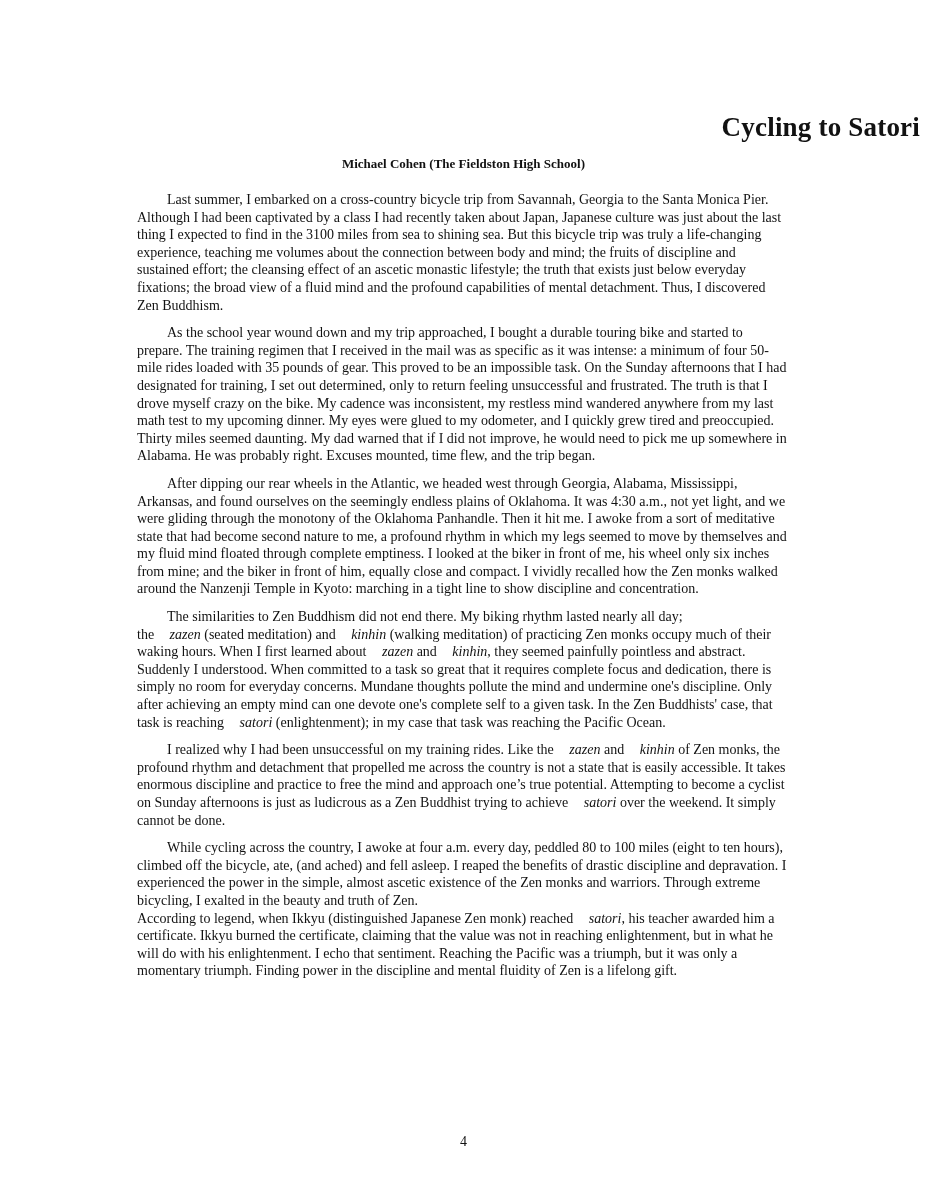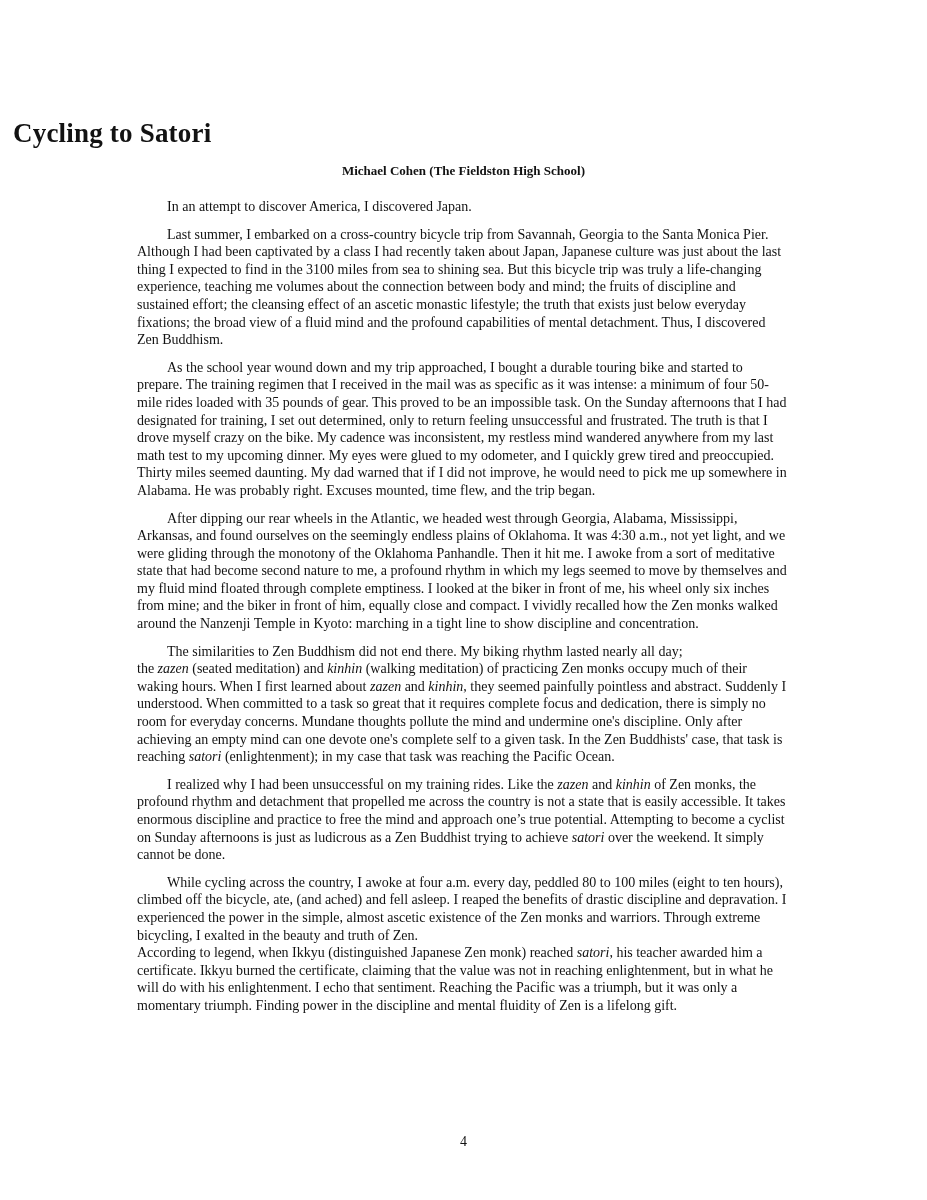--- a/index.html
+++ b/index.html
@@ -16,22 +16,22 @@
   .page {
     position: relative;
     width: 927px;
     height: 1200px;
     background: #ffffff;
     overflow: hidden;
     box-sizing: border-box;
     padding-top: 105px;
   }
   .doc-title {
-    margin: 13px;
-    text-align: left;
+    margin: 7px;
+    text-align: right;
     font-size: 27px;
     line-height: 31px;
     font-weight: bold;
     letter-spacing: 0.2px;
   }
   .doc-author {
     margin: 12px 0 0 0;
     text-align: center;
     font-size: 13px;
     line-height: 18px;
@@ -44,39 +44,39 @@
     line-height: 17.6px;
     text-align: left;
   }
   .essay-body p {
     margin: 0 0 10px 0;
   }
   .essay-body p.indent {
     text-indent: 30px;
   }
   .essay-body em {
+    margin-left: 12px;
   }
   .page-number {
     position: absolute;
     top: 1133px;
     left: 0;
     width: 100%;
     text-align: center;
     font-size: 14px;
     line-height: 17.6px;
   }
 </style>
 </head>
 <body>
 
 <div class="page">
   <h1 class="doc-title">Cycling to Satori</h1>
   <h2 class="doc-author">Michael Cohen (The Fieldston High School)</h2>
   <div class="essay-body">
-      <p class="indent"><span>In an attempt to discover America, I discovered Japan.</span></p>
       <p class="indent"><span>Last summer, I embarked on a cross-country bicycle trip from Savannah, Georgia to the Santa Monica Pier. Although I had been captivated by a class I had recently taken about Japan, Japanese culture was just about the last thing I expected to find in the 3100 miles from sea to shining sea. But this bicycle trip was truly a life-changing experience, teaching me volumes about the connection between body and mind; the fruits of discipline and sustained effort; the cleansing effect of an ascetic monastic lifestyle; the truth that exists just below everyday fixations; the broad view of a fluid mind and the profound capabilities of mental detachment. Thus, I discovered Zen Buddhism.</span></p>
       <p class="indent"><span>As the school year wound down and my trip approached, I bought a durable touring bike and started to prepare. The training regimen that I received in the mail was as specific as it was intense: a minimum of four 50-mile rides loaded with 35 pounds of gear. This proved to be an impossible task. On the Sunday afternoons that I had designated for training, I set out determined, only to return feeling unsuccessful and frustrated. The truth is that I drove myself crazy on the bike. My cadence was inconsistent, my restless mind wandered anywhere from my last math test to my upcoming dinner. My eyes were glued to my odometer, and I quickly grew tired and preoccupied. Thirty miles seemed daunting. My dad warned that if I did not improve, he would need to pick me up somewhere in Alabama. He was probably right. Excuses mounted, time flew, and the trip began.</span></p>
       <p class="indent"><span>After dipping our rear wheels in the Atlantic, we headed west through Georgia, Alabama, Mississippi, Arkansas, and found ourselves on the seemingly endless plains of Oklahoma. It was 4:30 a.m., not yet light, and we were gliding through the monotony of the Oklahoma Panhandle. Then it hit me. I awoke from a sort of meditative state that had become second nature to me, a profound rhythm in which my legs seemed to move by themselves and my fluid mind floated through complete emptiness. I looked at the biker in front of me, his wheel only six inches from mine; and the biker in front of him, equally close and compact. I vividly recalled how the Zen monks walked around the Nanzenji Temple in Kyoto: marching in a tight line to show discipline and concentration.</span></p>
       <p class="indent"><span>The similarities to Zen Buddhism did not end there. My biking rhythm lasted nearly all day;</span><br><span>the </span><em>zazen</em><span> (seated meditation) and </span><em>kinhin</em><span> (walking meditation) of practicing Zen monks occupy much of their waking hours. When I first learned about </span><em>zazen</em><span> and </span><em>kinhin</em><span>, they seemed painfully pointless and abstract. Suddenly I understood. When committed to a task so great that it requires complete focus and dedication, there is simply no room for everyday concerns. Mundane thoughts pollute the mind and undermine one's discipline. Only after achieving an empty mind can one devote one's complete self to a given task. In the Zen Buddhists' case, that task is reaching </span><em>satori</em><span> (enlightenment); in my case that task was reaching the Pacific Ocean.</span></p>
       <p class="indent"><span>I realized why I had been unsuccessful on my training rides. Like the </span><em>zazen</em><span> and </span><em>kinhin</em><span> of Zen monks, the profound rhythm and detachment that propelled me across the country is not a state that is easily accessible. It takes enormous discipline and practice to free the mind and approach one’s true potential. Attempting to become a cyclist on Sunday afternoons is just as ludicrous as a Zen Buddhist trying to achieve </span><em>satori</em><span> over the weekend. It simply cannot be done.</span></p>
       <p class="indent"><span>While cycling across the country, I awoke at four a.m. every day, peddled 80 to 100 miles (eight to ten hours), climbed off the bicycle, ate, (and ached) and fell asleep. I reaped the benefits of drastic discipline and depravation. I experienced the power in the simple, almost ascetic existence of the Zen monks and warriors. Through extreme bicycling, I exalted in the beauty and truth of Zen.</span><br><span>According to legend, when Ikkyu (distinguished Japanese Zen monk) reached </span><em>satori</em><span>, his teacher awarded him a certificate. Ikkyu burned the certificate, claiming that the value was not in reaching enlightenment, but in what he will do with his enlightenment. I echo that sentiment. Reaching the Pacific was a triumph, but it was only a momentary triumph. Finding power in the discipline and mental fluidity of Zen is a lifelong gift.</span></p>
     </div>
   <div class="page-number">4</div>
 </div>
 

